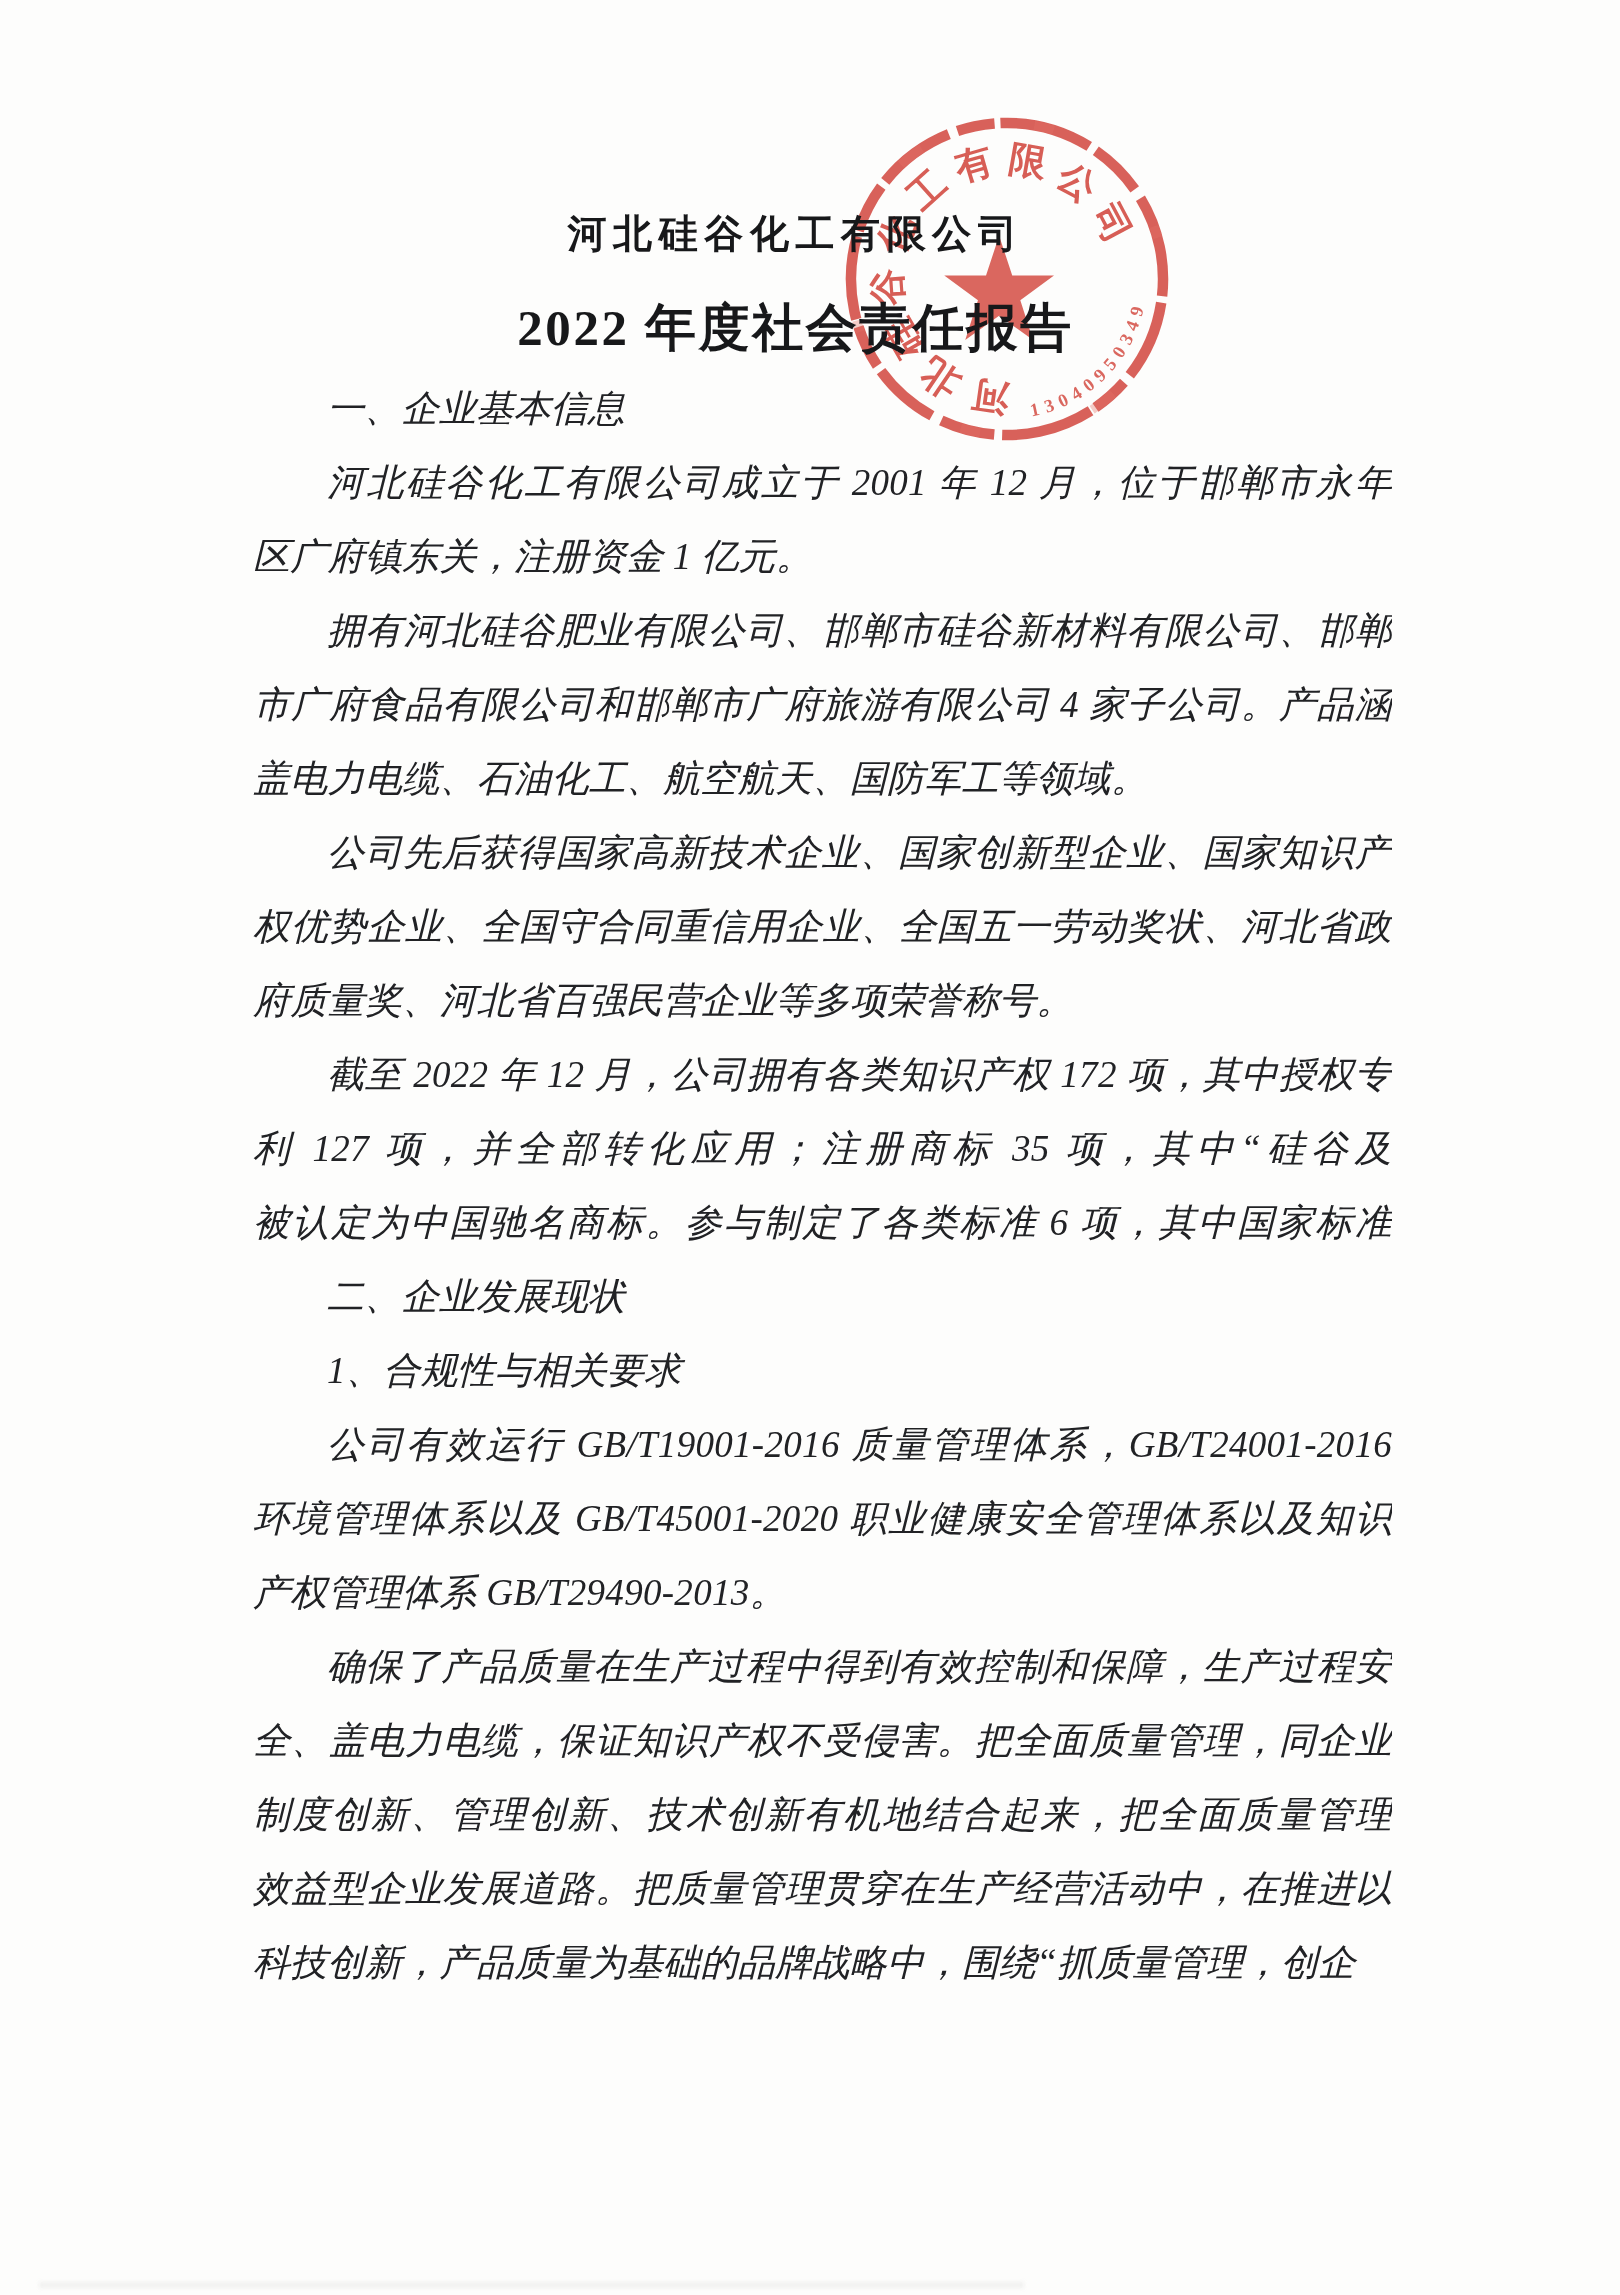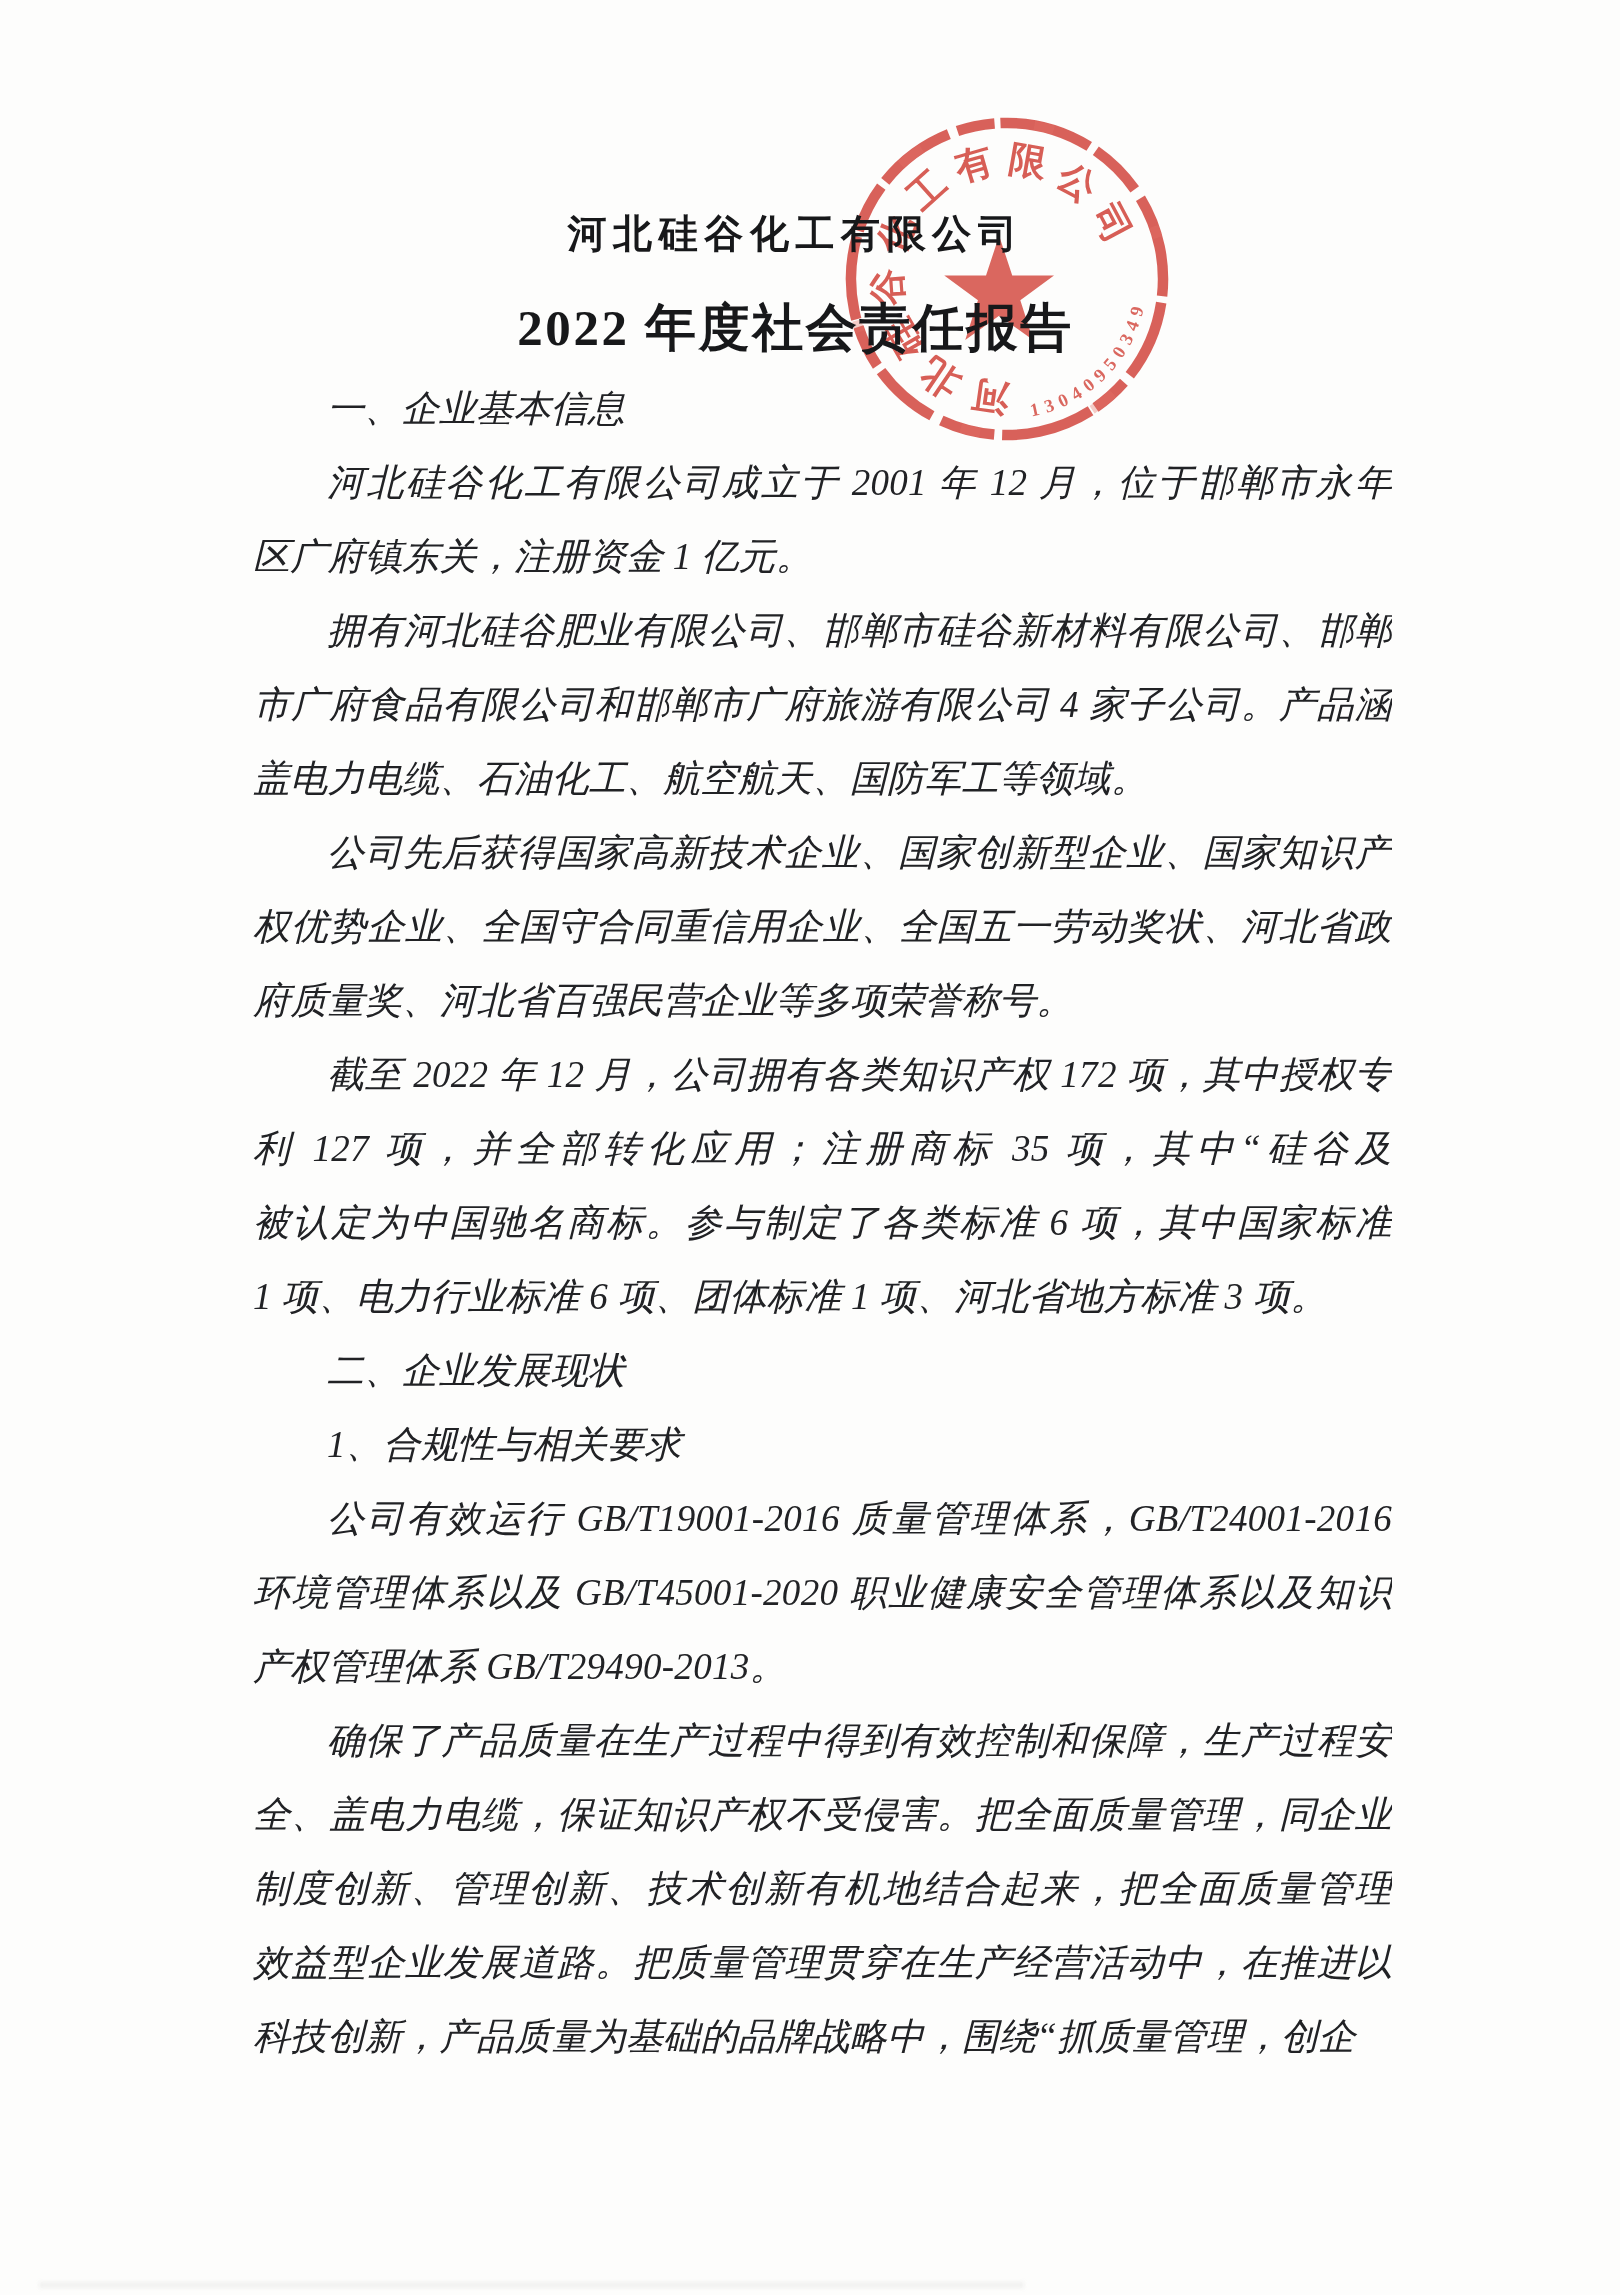--- a/index.html
+++ b/index.html
@@ -123,21 +123,20 @@
       <div class="line">区广府镇东关，注册资金 1 亿元。</div>
       <div class="line indent fill">拥有河北硅谷肥业有限公司、邯郸市硅谷新材料有限公司、邯郸</div>
       <div class="line fill">市广府食品有限公司和邯郸市广府旅游有限公司 4 家子公司。产品涵</div>
       <div class="line">盖电力电缆、石油化工、航空航天、国防军工等领域。</div>
       <div class="line indent fill">公司先后获得国家高新技术企业、国家创新型企业、国家知识产</div>
       <div class="line fill">权优势企业、全国守合同重信用企业、全国五一劳动奖状、河北省政</div>
       <div class="line">府质量奖、河北省百强民营企业等多项荣誉称号。</div>
       <div class="line indent fill">截至 2022 年 12 月，公司拥有各类知识产权 172 项，其中授权专</div>
       <div class="line fill">利 127 项，并全部转化应用；注册商标 35 项，其中“硅谷及图”、“PRTV”</div>
       <div class="line fill">被认定为中国驰名商标。参与制定了各类标准 6 项，其中国家标准</div>
-      <div class="line">1 项、电力行业标准 6 项、团体标准 1 项、河北省地方标准 3 项。</div>
       <div class="line indent">二、企业发展现状</div>
       <div class="line indent">1、合规性与相关要求</div>
       <div class="line indent fill">公司有效运行 GB/T19001-2016 质量管理体系，GB/T24001-2016</div>
       <div class="line fill">环境管理体系以及 GB/T45001-2020 职业健康安全管理体系以及知识</div>
       <div class="line">产权管理体系 GB/T29490-2013。</div>
       <div class="line indent fill">确保了产品质量在生产过程中得到有效控制和保障，生产过程安</div>
       <div class="line fill">全、盖电力电缆，保证知识产权不受侵害。把全面质量管理，同企业的</div>
       <div class="line fill">制度创新、管理创新、技术创新有机地结合起来，把全面质量管理</div>
       <div class="line fill">效益型企业发展道路。把质量管理贯穿在生产经营活动中，在推进以</div>
       <div class="line">科技创新，产品质量为基础的品牌战略中，围绕“抓质量管理，创企</div>

